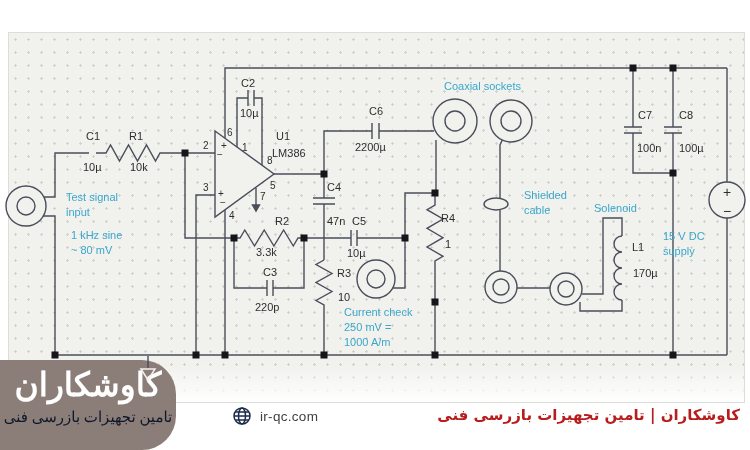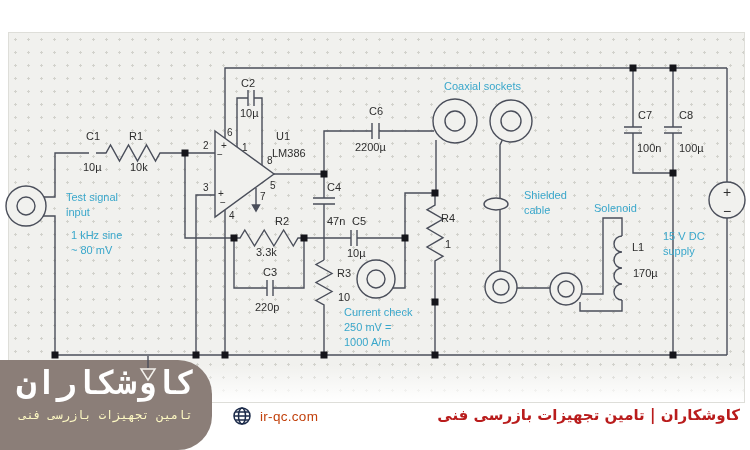--- a/index.html
+++ b/index.html
@@ -4,27 +4,27 @@
 <style>
   html,body{margin:0;padding:0;background:#ffffff;}
   #canvas{position:relative;width:750px;height:450px;background:#ffffff;overflow:hidden;
           font-family:"Liberation Sans",sans-serif;}
   #panel{position:absolute;left:8px;top:32px;width:737px;height:371px;
          background-color:#f1f1ee;
          background-image:linear-gradient(to bottom, rgba(255,255,255,0) 90%, #ffffff 100%),
                           radial-gradient(circle,#d2d2cc 1px, rgba(0,0,0,0) 1.3px);
          background-size:100% 100%,13px 13px;
          border:1px solid #deded9;box-sizing:border-box;z-index:1;}
-  #logo{position:absolute;left:0;top:360px;width:212px;height:90px;background:#8b7e78;
+  #logo{position:absolute;left:0;top:360px;width:176px;height:90px;background:#8b7e78;
         border-radius:0 34px 34px 0;z-index:3;direction:rtl;text-align:center;
-        font-family:Liberation Mono, monospace;}
+        font-family:Liberation Serif, serif;}
   #logo .title{color:#ffffff;font-size:33px;font-weight:bold;line-height:1.15;margin-top:7px;}
-  #logo .subtitle{color:#fef9c3;font-size:12px;margin-top:3px;}
+  #logo .subtitle{color:#0f172a;font-size:15px;margin-top:3px;}
   #schsvg{position:absolute;left:0;top:0;z-index:4;}
-  .footer-site{position:absolute;left:260px;top:409px;z-index:2;color:#c2410c;
+  .footer-site{position:absolute;left:260px;top:409px;z-index:2;color:#404040;
                font-size:13.5px;letter-spacing:0.3px;}
   .globe{position:absolute;left:232px;top:406px;z-index:2;}
   .footer-brand{position:absolute;right:10px;top:406px;z-index:2;color:#b91c1c;
                 font-size:15px;font-weight:bold;direction:rtl;
                 font-family:"DejaVu Sans",sans-serif;}
   svg text{font-family:"Liberation Sans",sans-serif;fill:#2e2e2e;}
   .ref{font-size:11px;}
   .pin{font-size:10px;}
   .mark{font-size:10px;text-anchor:middle;}
   .note{font-size:11px;fill:#3aa7cb;}

